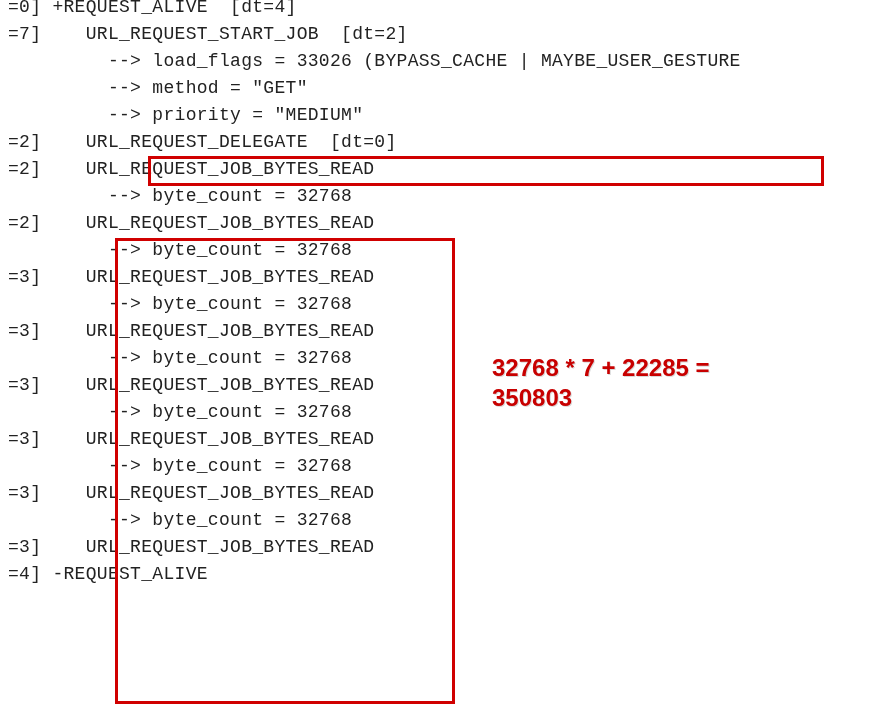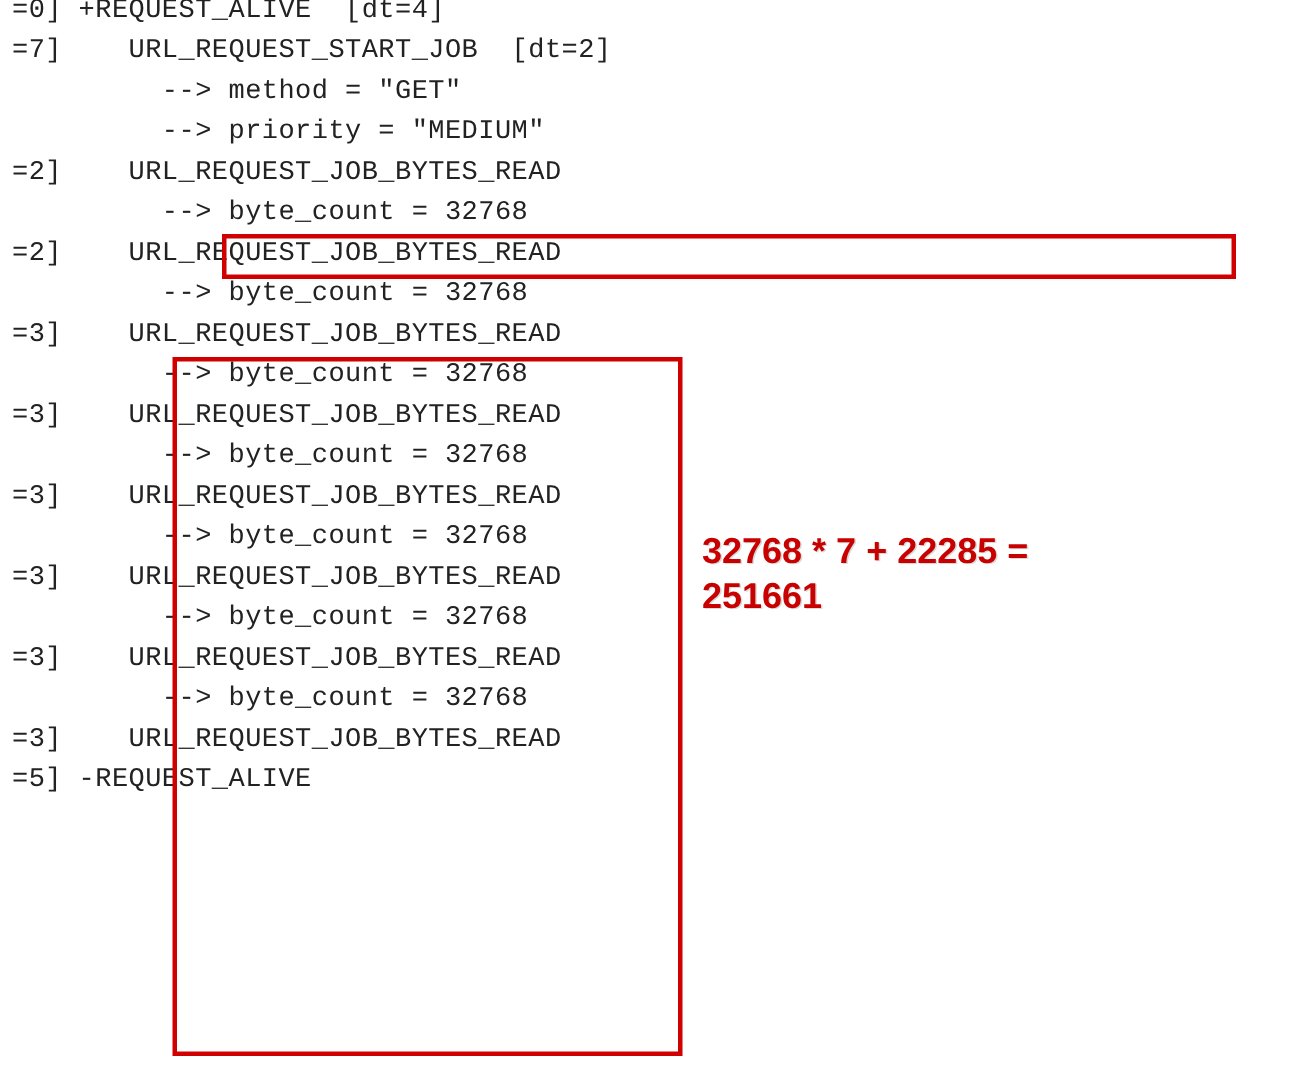--- a/index.html
+++ b/index.html
@@ -39,56 +39,58 @@
     left: 115px;
     top: 238px;
     width: 340px;
     height: 466px;
     border: 3px solid #d00000;
     pointer-events: none;
     box-sizing: border-box;
   }
   .annotation {
     position: absolute;
-    left: 468px;
+    left: 492px;
     top: 353px;
     color: #c80000;
     font-family: Arial, Helvetica, sans-serif;
     font-size: 24px;
     font-weight: 700;
     line-height: 1.25;
     text-shadow: 1px 1px 0 rgba(0,0,0,0.15);
     pointer-events: none;
   }
 </style>
 </head>
 <body>
 
 <div class="log-area">
   <div class="line">=0] +REQUEST_ALIVE  [dt=4]</div>
   <div class="line">=7]    URL_REQUEST_START_JOB  [dt=2]</div>
+  <div class="line">         --&gt; load_flags = 33026 (BYPASS_CACHE | MAYBE_USER_GESTURE</div>
   <div class="line">         --&gt; method = "GET"</div>
   <div class="line">         --&gt; priority = "MEDIUM"</div>
+  <div class="line">=2]    URL_REQUEST_DELEGATE  [dt=0]</div>
   <div class="line">=2]    URL_REQUEST_JOB_BYTES_READ</div>
   <div class="line">         --&gt; byte_count = 32768</div>
   <div class="line">=2]    URL_REQUEST_JOB_BYTES_READ</div>
   <div class="line">         --&gt; byte_count = 32768</div>
   <div class="line">=3]    URL_REQUEST_JOB_BYTES_READ</div>
   <div class="line">         --&gt; byte_count = 32768</div>
   <div class="line">=3]    URL_REQUEST_JOB_BYTES_READ</div>
   <div class="line">         --&gt; byte_count = 32768</div>
   <div class="line">=3]    URL_REQUEST_JOB_BYTES_READ</div>
   <div class="line">         --&gt; byte_count = 32768</div>
   <div class="line">=3]    URL_REQUEST_JOB_BYTES_READ</div>
   <div class="line">         --&gt; byte_count = 32768</div>
   <div class="line">=3]    URL_REQUEST_JOB_BYTES_READ</div>
   <div class="line">         --&gt; byte_count = 32768</div>
   <div class="line">=3]    URL_REQUEST_JOB_BYTES_READ</div>
-  <div class="line">=5] -REQUEST_ALIVE</div>
+  <div class="line">=4] -REQUEST_ALIVE</div>
 </div>
 
 <div class="red-box-1"></div>
 <div class="red-box-2"></div>
 
 <div class="annotation">
   <div>32768 * 7 + 22285 =</div>
-  <div>251661</div>
+  <div>350803</div>
 </div>
 
 </body></html>

